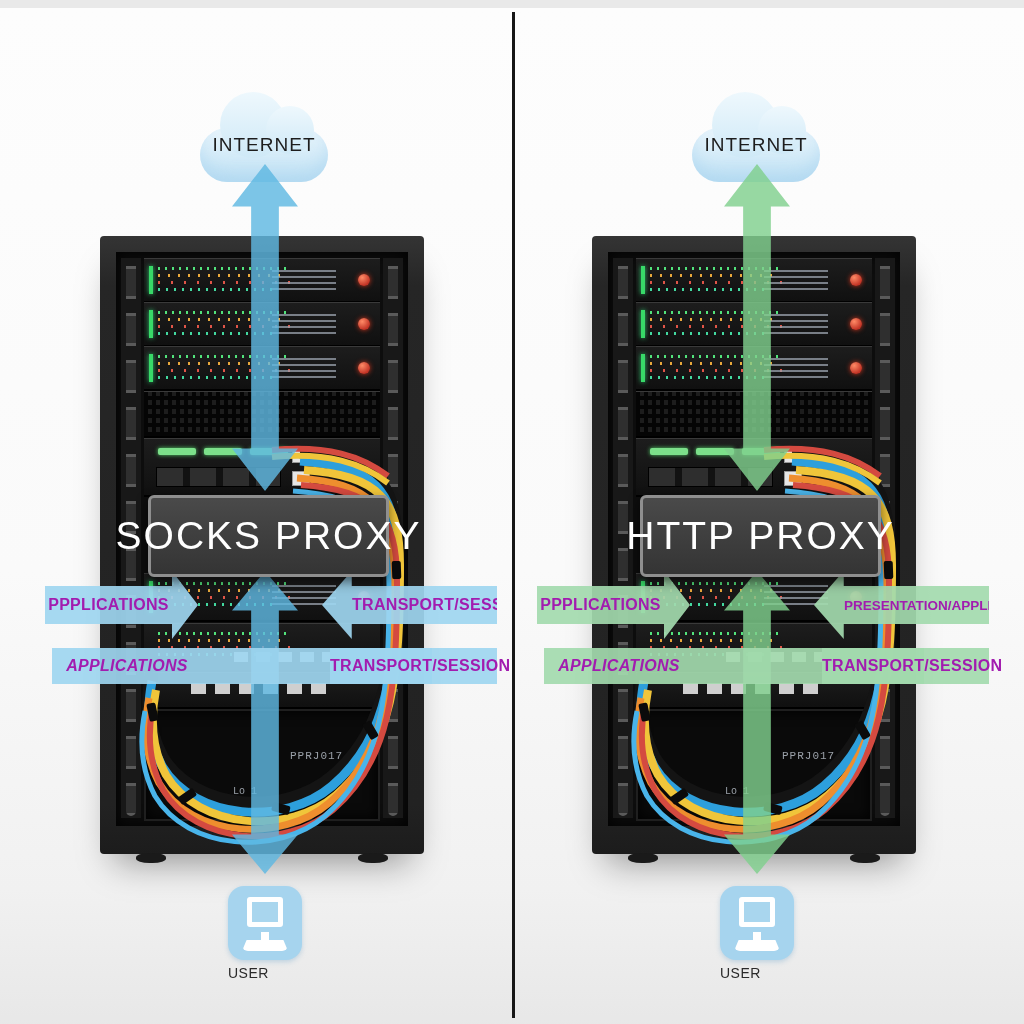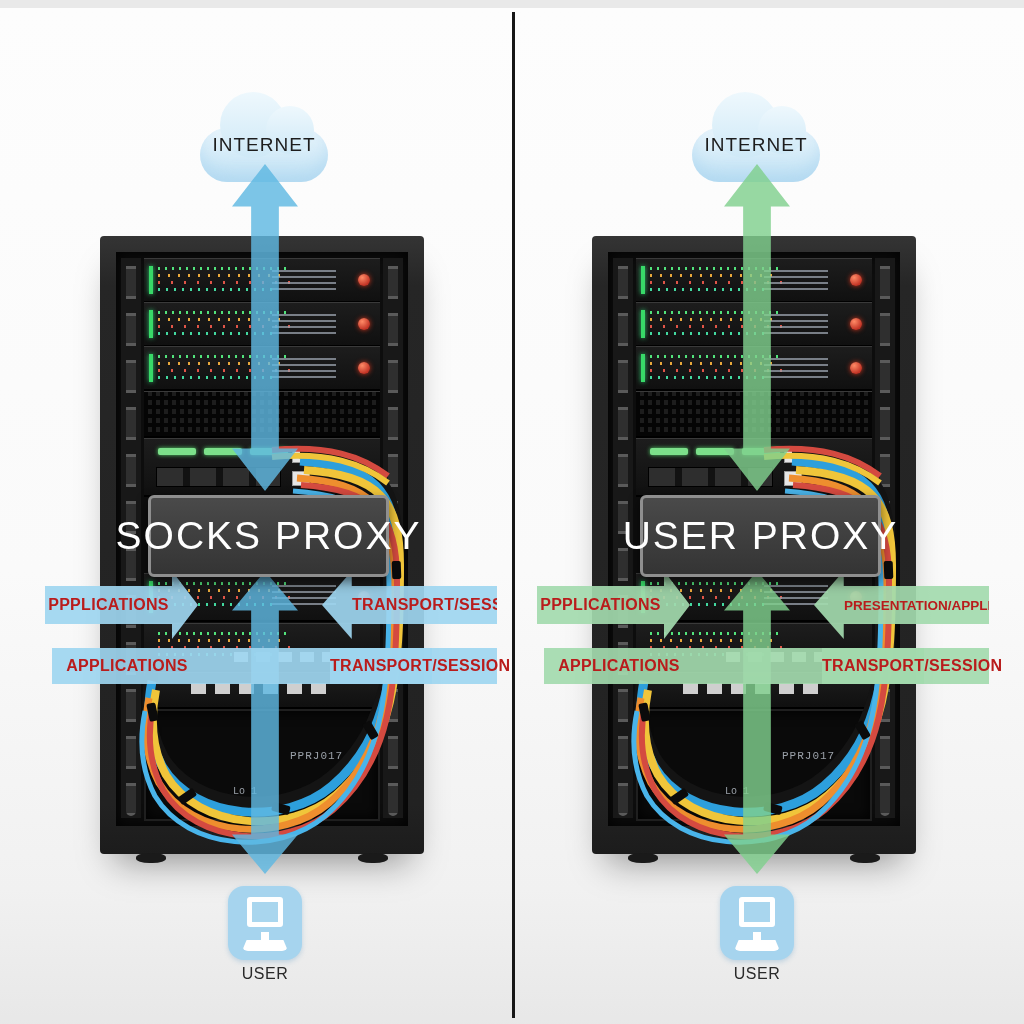--- a/index.html
+++ b/index.html
@@ -33,25 +33,25 @@
   .vband.p1{left:232px;} .vband.p2{left:724px;}
 
   .harrow{top:563px;height:68px;z-index:5;display:flex;align-items:center;}
   .harrow.head-right{clip-path:polygon(0% 22%,83% 22%,83% 0%,100% 50%,83% 100%,83% 78%,0% 78%);}
   .harrow.head-left{clip-path:polygon(100% 22%,17% 22%,17% 0%,0% 50%,17% 100%,17% 78%,100% 78%);}
   .harrow.l1{width:153px;} .harrow.r1{width:175px;}
   .harrow.p1.l1{left:45px;}  .harrow.p1.r1{left:322px;}
   .harrow.p2.l1{left:537px;} .harrow.p2.r1{left:814px;}
 
   .bar2{top:640px;height:36px;z-index:5;display:flex;align-items:center;}
-  .bar2.l2{width:380px;} .bar2.r2{width:167px;}
+  .bar2.l2{width:380px;font-style:italic;} .bar2.r2{width:167px;}
   .bar2.p1.l2{left:52px;}  .bar2.p1.r2{left:330px;}
   .bar2.p2.l2{left:544px;} .bar2.p2.r2{left:822px;}
 
-  .flabel{color:#b91c1c;font-weight:700;font-size:16px;letter-spacing:.3px;
+  .flabel{color:#a21caf;font-weight:700;font-size:16px;letter-spacing:.3px;
     white-space:nowrap;text-align:center;}
   .harrow.head-right .flabel{position:absolute;left:0;width:127px;}
   .harrow.head-left  .flabel{position:absolute;left:30px;width:145px;}
   .bar2 .flabel{position:absolute;left:0;width:100%;}
   .bar2.l2 .flabel{width:150px;}
   .flabel.small{font-size:13.5px;letter-spacing:0;}
 
   
   .proxy{top:487px;width:235px;height:76px;z-index:6;border-radius:6px;
     background:linear-gradient(180deg,#4a4a4a,#343434);
@@ -63,21 +63,21 @@
   
   .user-icon{width:74px;height:74px;top:878px;border-radius:16px;z-index:4;
     background:linear-gradient(180deg,#b7ddf2,#9dcfeb);
     box-shadow:0 2px 5px rgba(120,170,205,.4);}
   .user-icon.p1{left:228px;} .user-icon.p2{left:720px;}
   .monitor{position:absolute;left:19px;top:11px;width:26px;height:20px;background:#a9d6ee;
     border:5px solid #fff;border-radius:3px;}
   .stand{position:absolute;left:33px;top:46px;width:8px;height:9px;background:#fff;}
   .kbd{position:absolute;left:14px;top:54px;width:46px;height:11px;background:#fff;
     border-radius:4px 4px 6px 6px;clip-path:polygon(10% 0,90% 0,100% 100%,0 100%);}
-  .user-label{top:957px;width:74px;text-align:center;font-size:16px;color:#2a2a2a;letter-spacing:.5px;z-index:4;}
+  .user-label{top:957px;width:74px;text-align:left;font-size:14px;color:#2a2a2a;letter-spacing:.5px;z-index:4;}
   .user-label.p1{left:228px;} .user-label.p2{left:720px;}
 
   
   .rack{top:228px;width:324px;height:618px;z-index:2;border-radius:4px;
     background:linear-gradient(180deg,#343434 0%,#262626 8%,#222 92%,#1c1c1c 100%);
     box-shadow:0 22px 34px -14px rgba(0,0,0,.4);}
   .rack.p1{left:100px;} .rack.p2{left:592px;}
   .cavity{position:absolute;left:16px;right:16px;top:16px;bottom:28px;background:#0d0d0d;
     box-shadow:inset 0 0 18px #000;}
   .rail{position:absolute;top:22px;bottom:36px;width:20px;background:#181818;}
@@ -291,21 +291,21 @@
         <rect x="78" y="556" width="18" height="9" rx="2" fill="#0b0b0b" transform="rotate(-35 87 560)"></rect>
         <rect x="44" y="472" width="18" height="9" rx="2" fill="#0b0b0b" transform="rotate(78 53 476)"></rect>
       </svg>
       <span class="rtext t1">PPRJ017</span>
       <span class="rtext t2">Lo 1</span>
       <div class="foot fl"></div>
       <div class="foot fr"></div>
     </div>
 
     <div class="abs proxy p2">
-      <span class="proxy-label">USER PROXY</span>
+      <span class="proxy-label">HTTP PROXY</span>
     </div>
 
     <div class="abs harrow head-right l1 p2" style="background: rgba(163, 218, 174, 0.92);">
       <span class="flabel">PPPLICATIONS</span>
     </div>
     <div class="abs harrow head-left r1 p2" style="background: rgba(163, 218, 174, 0.92);">
       <span class="flabel small">PRESENTATION/APPLICATION</span>
     </div>
     <div class="abs bar2 l2 p2" style="background: rgba(163, 218, 174, 0.92);">
       <span class="flabel">APPLICATIONS</span>

